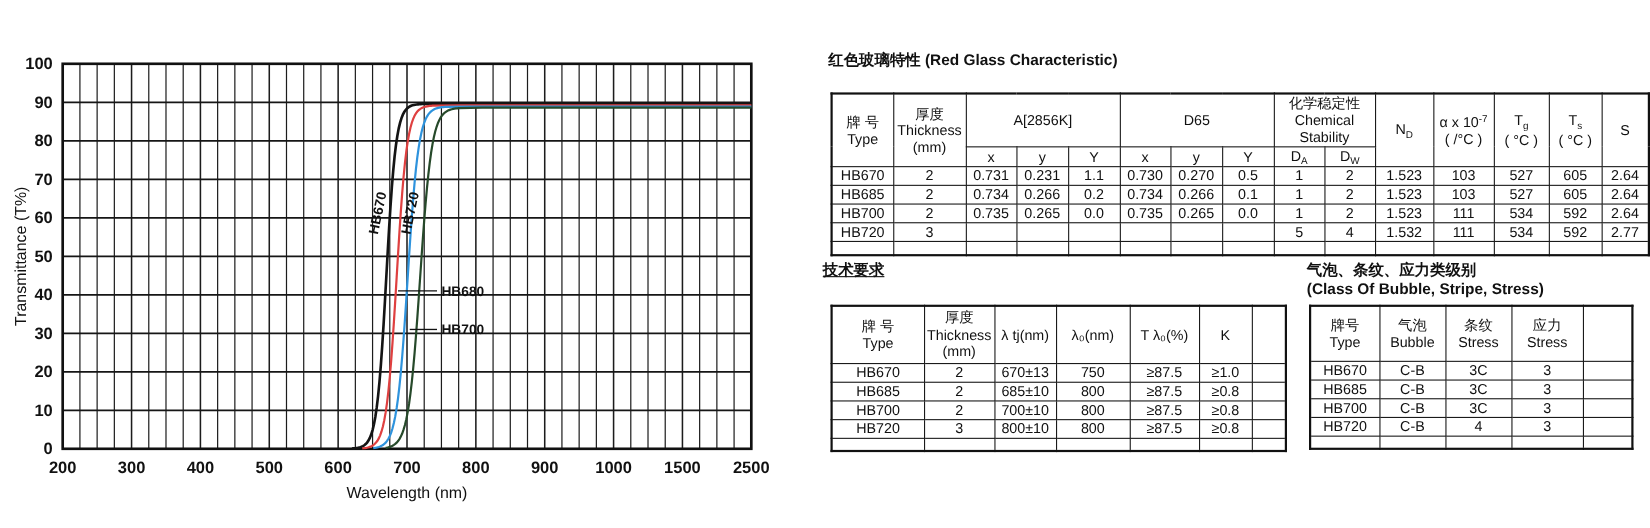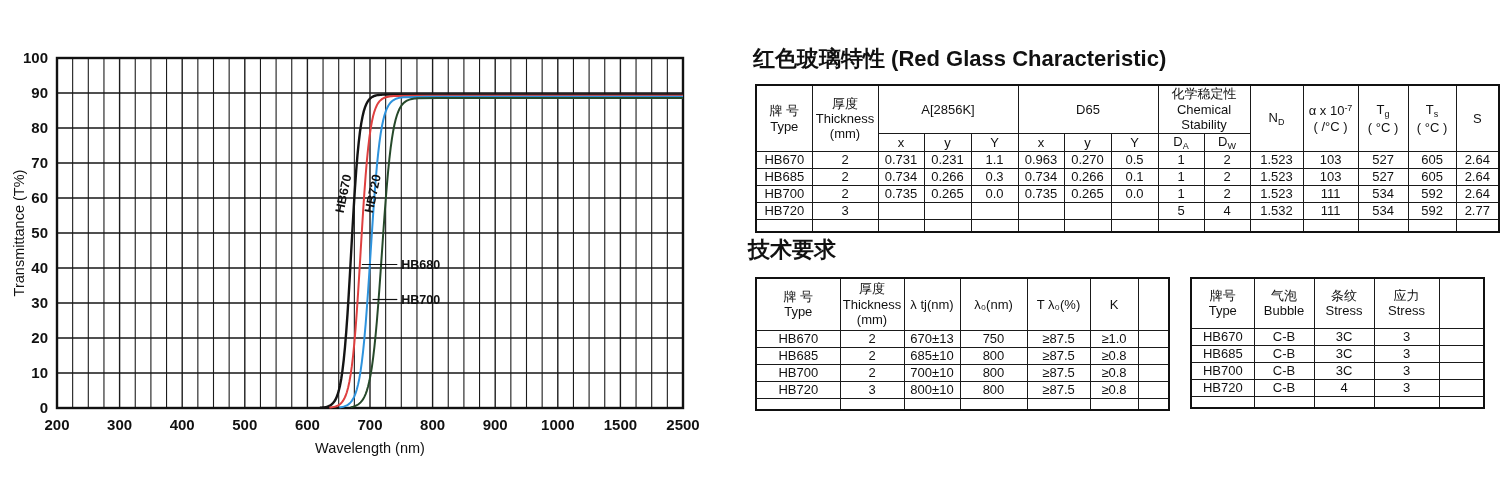--- a/index.html
+++ b/index.html
@@ -7,21 +7,21 @@
     position:relative;width:1500px;height:480px;background:#ffffff;
     font-family:"Liberation Sans","DejaVu Sans",sans-serif;color:#111;
     overflow:hidden;
   }
   
   #chart{position:absolute;left:0;top:0;}
   .ytick,.xtick{font-family:"Liberation Sans","DejaVu Sans",sans-serif;font-size:15px;font-weight:bold;fill:#111;}
   .atitle{font-family:"Liberation Sans","DejaVu Sans",sans-serif;font-size:14.5px;fill:#111;}
   .clabel{font-family:"Liberation Sans","DejaVu Sans",sans-serif;font-size:12.5px;font-weight:600;fill:#111;}
   
-  .sec-title{position:absolute;font-size:22px;font-weight:bold;line-height:1.2;white-space:nowrap;}
+  .sec-title{position:absolute;font-size:14px;font-weight:bold;line-height:1.2;white-space:nowrap;}
   
   table.tbl{border-collapse:collapse;table-layout:fixed;position:absolute;background:#fff;}
   table.tbl,table.tbl th,table.tbl td{border:1px solid #1a1a1a;}
   table.tbl{border:2px solid #111;}
   table.tbl th,table.tbl td{
     padding:0 2px;text-align:center;vertical-align:middle;
     font-weight:normal;font-size:13px;line-height:1.18;overflow:hidden;
   }
   .pre{white-space:pre-line;}
   tr.h1{height:48px;}
@@ -187,37 +187,37 @@
         <th><span>D</span><sub class="sb">W</sub></th>
       </tr>
     </thead>
     <tbody id="t1-body">
         <tr class="datarow">
           <td>HB670</td>
           <td>2</td>
           <td>0.731</td>
           <td>0.231</td>
           <td>1.1</td>
-          <td>0.963</td>
+          <td>0.730</td>
           <td>0.270</td>
           <td>0.5</td>
           <td>1</td>
           <td>2</td>
           <td>1.523</td>
           <td>103</td>
           <td>527</td>
           <td>605</td>
           <td>2.64</td>
         </tr>
         <tr class="datarow">
           <td>HB685</td>
           <td>2</td>
           <td>0.734</td>
           <td>0.266</td>
-          <td>0.3</td>
+          <td>0.2</td>
           <td>0.734</td>
           <td>0.266</td>
           <td>0.1</td>
           <td>1</td>
           <td>2</td>
           <td>1.523</td>
           <td>103</td>
           <td>527</td>
           <td>605</td>
           <td>2.64</td>
@@ -269,21 +269,21 @@
           <td></td>
           <td></td>
           <td></td>
           <td></td>
           <td></td>
           <td></td>
         </tr>
       </tbody>
   </table>
 
-  <div class="sec-title" style="left:748px;top:237px;">
+  <div class="sec-title" style="left:748px;top:237px;text-decoration:underline;">
     <div>技术要求</div>
   </div>
 
   <table class="tbl" style="left:755px;top:277px;width:413px;">
     <colgroup>
       <col style="width:84px">
         <col style="width:64px">
         <col style="width:56px">
       <col style="width:67px">
         <col style="width:63px">
@@ -346,20 +346,24 @@
           <td></td>
           <td></td>
           <td></td>
           <td></td>
           <td></td>
           <td></td>
         </tr>
       </tbody>
   </table>
 
+  <div class="sec-title" style="left:1188px;top:237px;">
+    <div>气泡、条纹、应力类级别</div>
+    <div>(Class Of Bubble, Stripe, Stress)</div>
+  </div>
 
   <table class="tbl" style="left:1190px;top:277px;width:293px;border-radius:29px;">
     <colgroup>
       <col style="width:63px">
         <col style="width:60px">
         <col style="width:60px">
       <col style="width:65px">
         <col style="width:45px">
     </colgroup>
     <thead>

